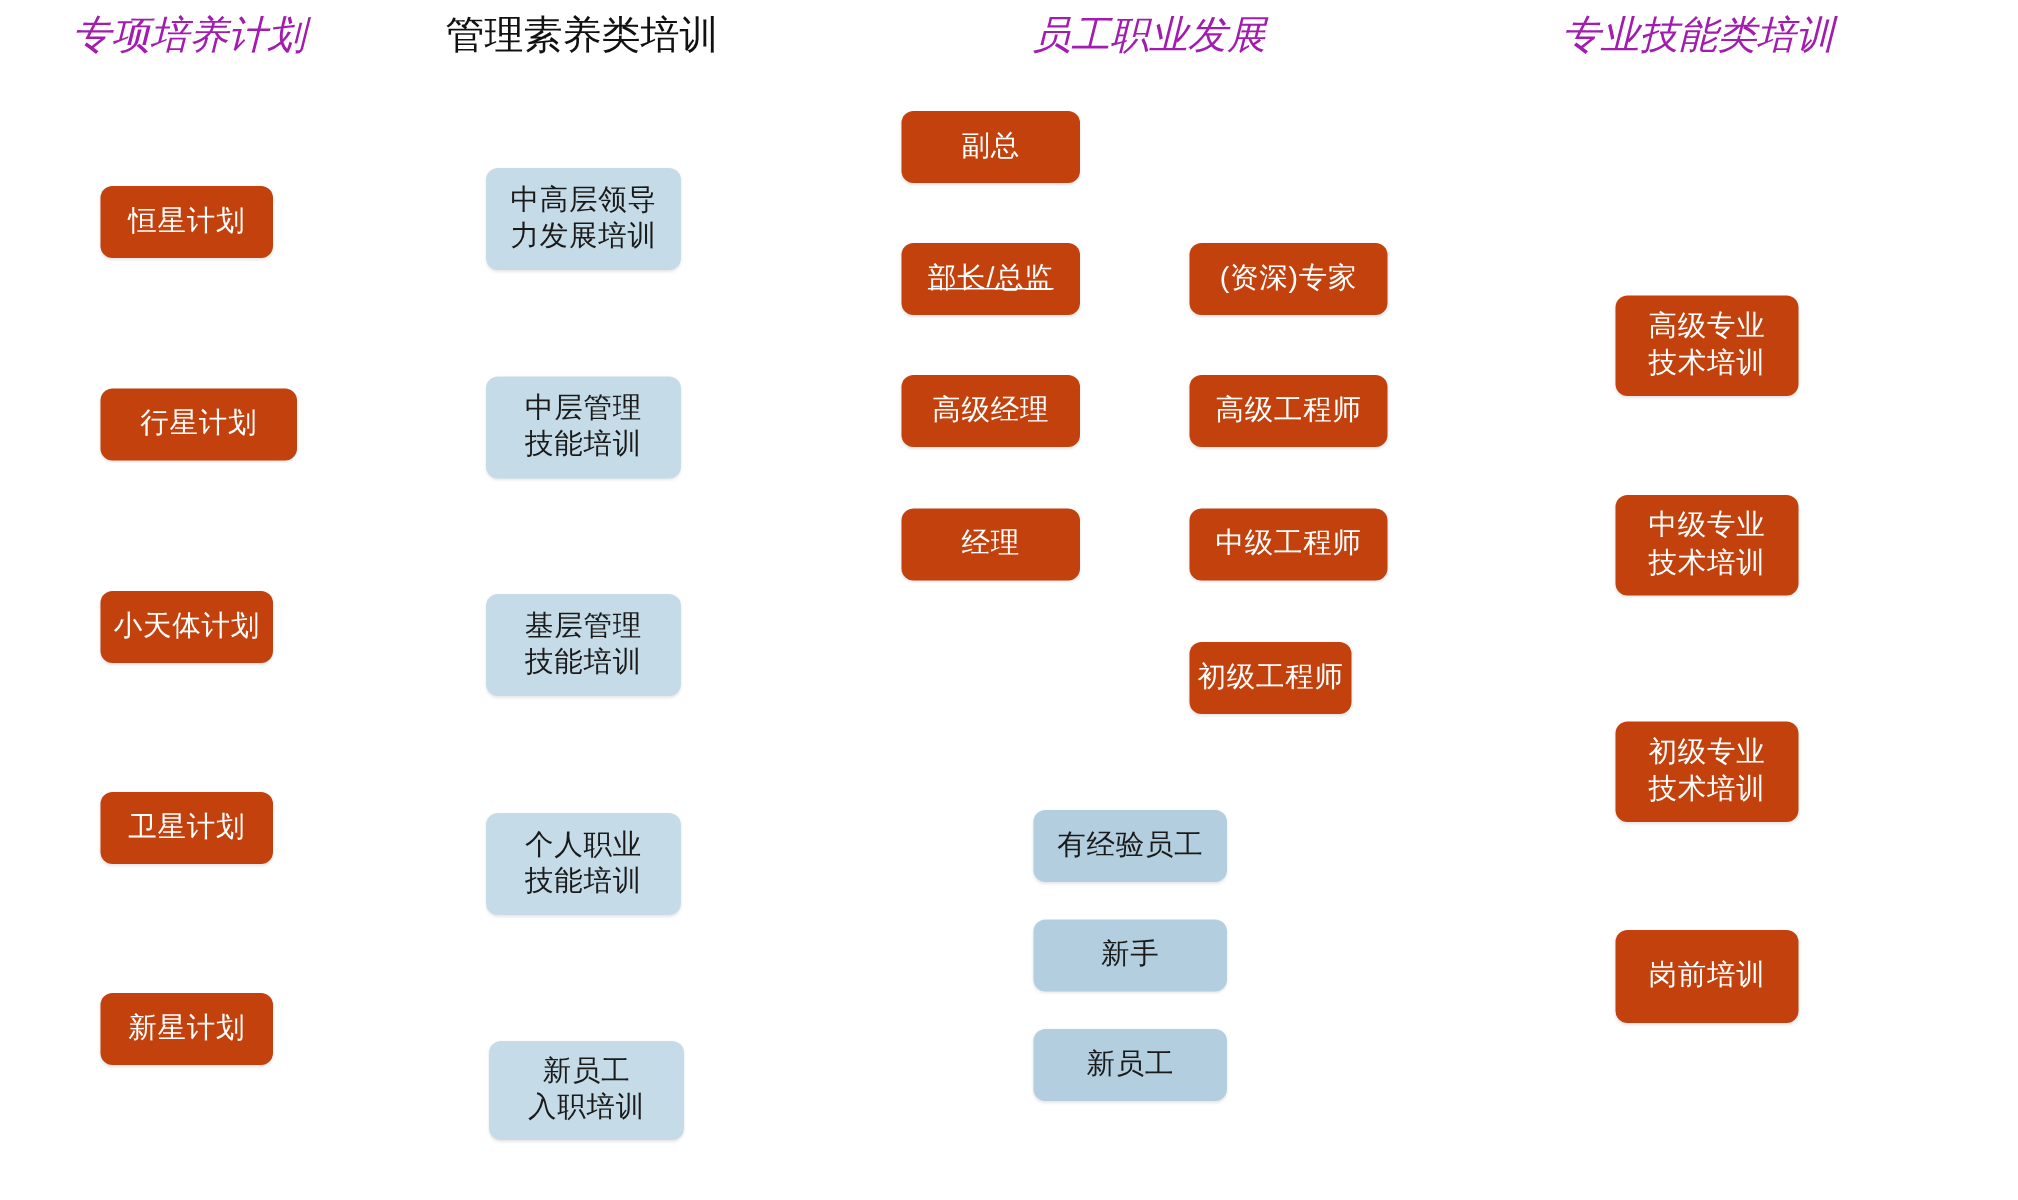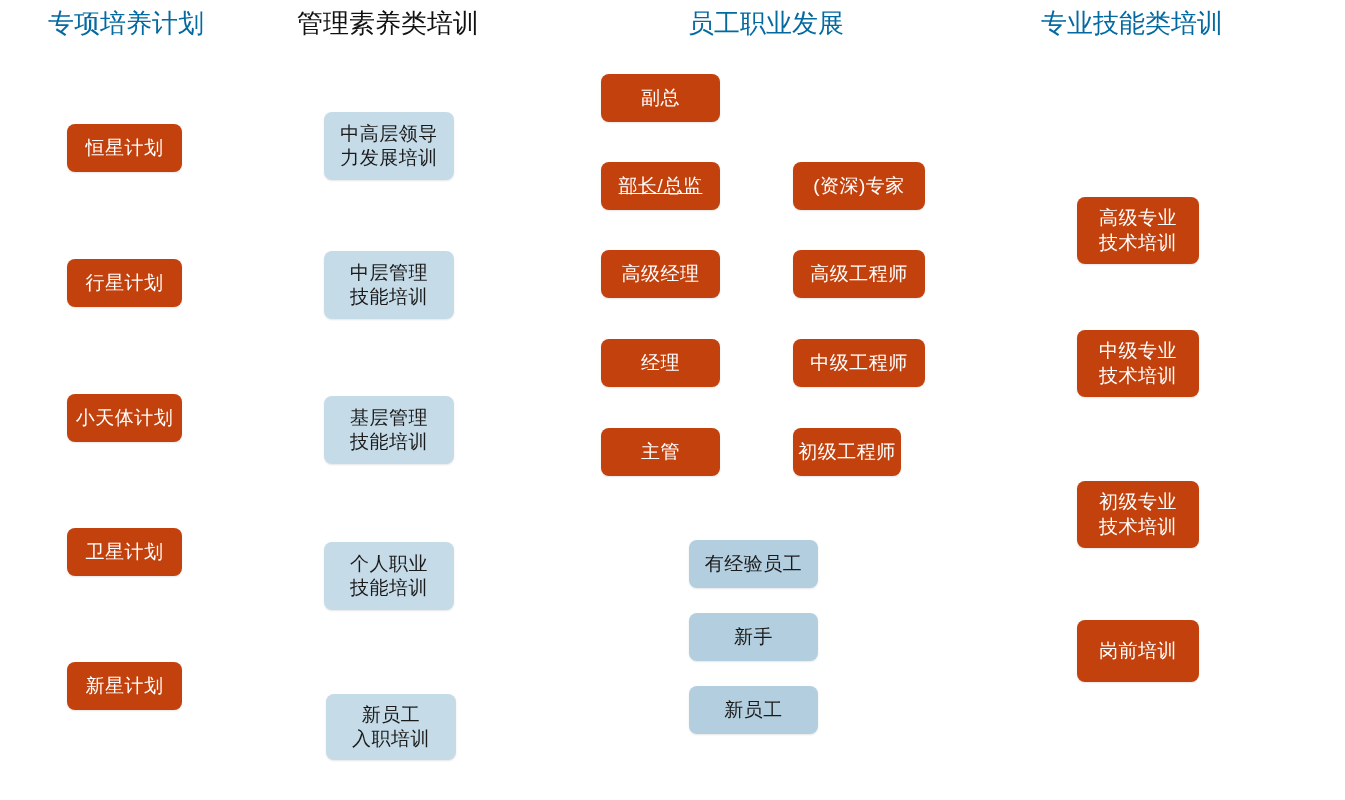--- a/index.html
+++ b/index.html
@@ -17,21 +17,21 @@
     background: #ffffff;
     overflow: hidden;
   }
   .col-header {
     position: absolute;
     font-size: 26px;
     line-height: 30px;
     white-space: nowrap;
     font-weight: 400;
   }
-  .hdr-blue { color: #0369a1; }
+  .hdr-blue { color: #a21caf; font-style: italic; }
   .hdr-black { color: #111111; }
 
   .node {
     position: absolute;
     box-sizing: border-box;
     border-radius: 8px;
     display: flex;
     align-items: center;
     justify-content: center;
     text-align: center;
@@ -60,41 +60,40 @@
 <body>
 
 <div id="canvas">
 
   <div class="col-header hdr-blue" style="left:48px;  top:8px;">专项培养计划</div>
   <div class="col-header hdr-black" style="left:297px; top:8px;">管理素养类培训</div>
   <div class="col-header hdr-blue" style="left:688px; top:8px;">员工职业发展</div>
   <div class="col-header hdr-blue" style="left:1041px;top:8px;">专业技能类培训</div>
 
   <div class="node blue" style="left:67px; top:124px; width:115px; height:48px;">恒星计划</div>
-  <div class="node blue" style="left:67px; top:259px; width:115px; height:48px;">行星计划</div>
+  <div class="node blue" style="left:67px; top:259px; width:131px; height:48px;">行星计划</div>
   <div class="node blue" style="left:67px; top:394px; width:115px; height:48px;">小天体计划</div>
   <div class="node blue" style="left:67px; top:528px; width:115px; height:48px;">卫星计划</div>
   <div class="node blue" style="left:67px; top:662px; width:115px; height:48px;">新星计划</div>
 
   <div class="node lightblue" style="left:324px; top:112px; width:130px; height:68px;">中高层领导
 力发展培训</div>
   <div class="node lightblue" style="left:324px; top:251px; width:130px; height:68px;">中层管理
 技能培训</div>
   <div class="node lightblue" style="left:324px; top:396px; width:130px; height:68px;">基层管理
 技能培训</div>
   <div class="node lightblue" style="left:324px; top:542px; width:130px; height:68px;">个人职业
 技能培训</div>
   <div class="node lightblue" style="left:326px; top:694px; width:130px; height:66px;">新员工
 入职培训</div>
 
   <div class="node blue" style="left:601px; top:74px;  width:119px; height:48px;">副总</div>
   <div class="node blue" style="left:601px; top:162px; width:119px; height:48px;text-decoration:underline;">部长/总监</div>
   <div class="node blue" style="left:601px; top:250px; width:119px; height:48px;">高级经理</div>
   <div class="node blue" style="left:601px; top:339px; width:119px; height:48px;">经理</div>
-  <div class="node blue" style="left:601px; top:428px; width:119px; height:48px;">主管</div>
 
   <div class="node blue" style="left:793px; top:162px; width:132px; height:48px;">(资深)专家</div>
   <div class="node blue" style="left:793px; top:250px; width:132px; height:48px;">高级工程师</div>
   <div class="node blue" style="left:793px; top:339px; width:132px; height:48px;">中级工程师</div>
   <div class="node blue" style="left:793px; top:428px; width:108px; height:48px;">初级工程师</div>
 
   <div class="node steel" style="left:689px; top:540px; width:129px; height:48px;">有经验员工</div>
   <div class="node steel" style="left:689px; top:613px; width:129px; height:48px;">新手</div>
   <div class="node steel" style="left:689px; top:686px; width:129px; height:48px;">新员工</div>
 

